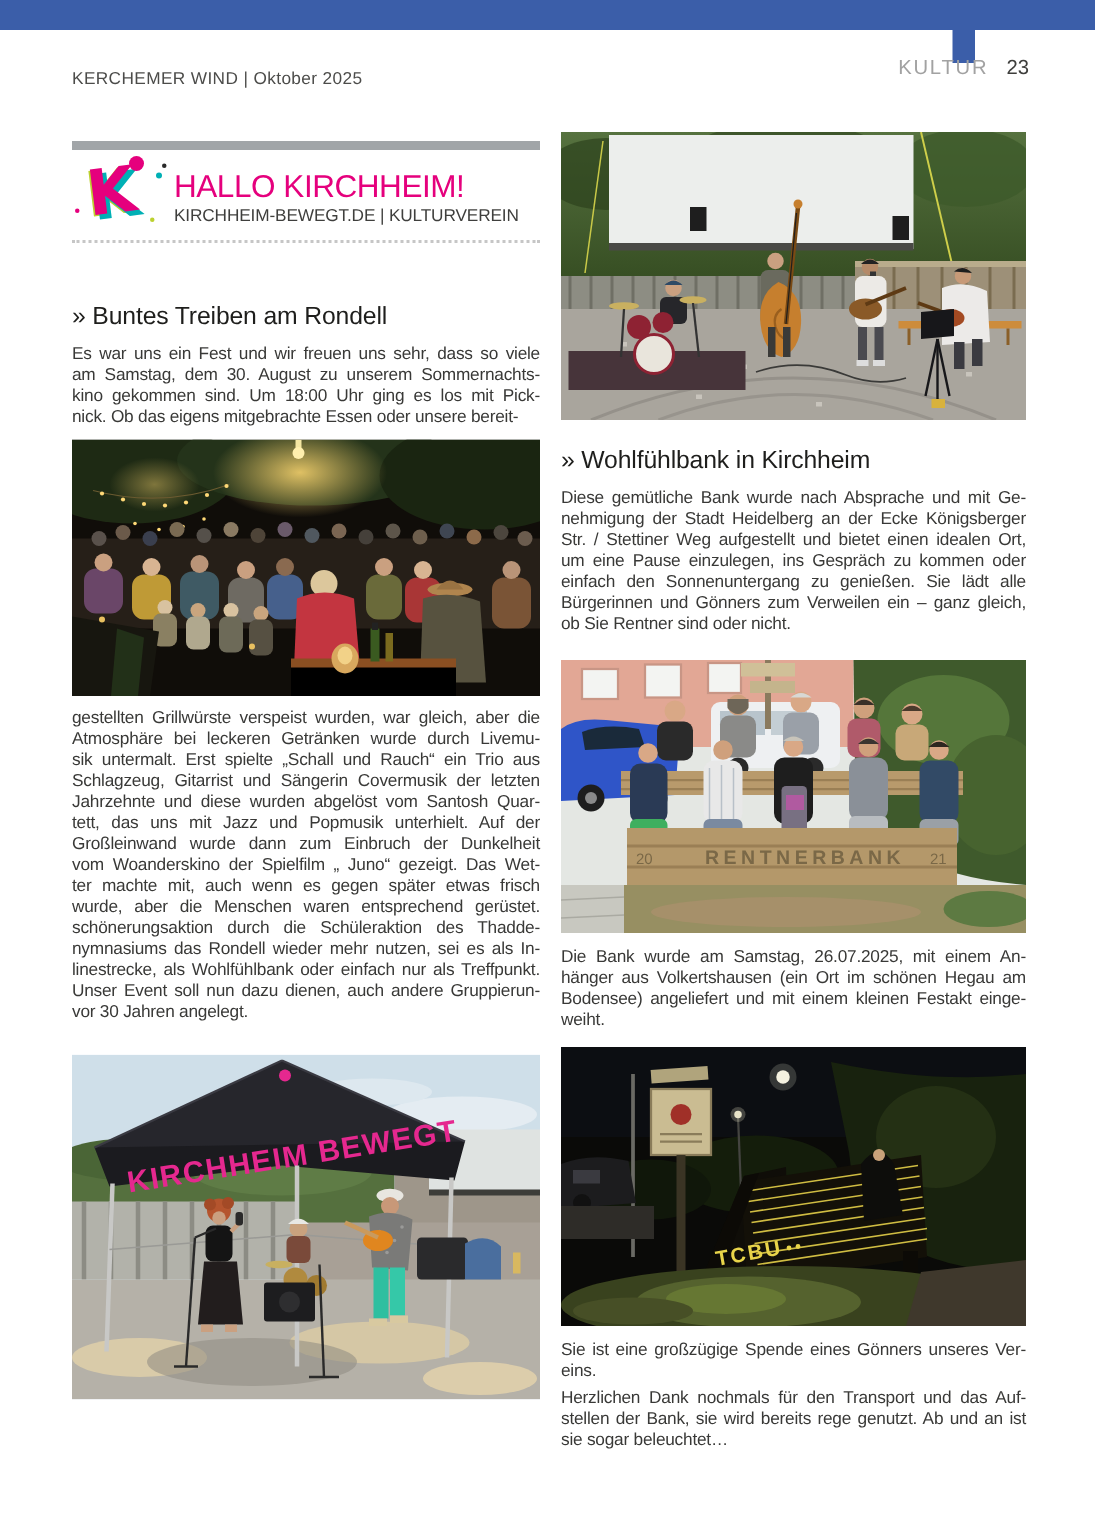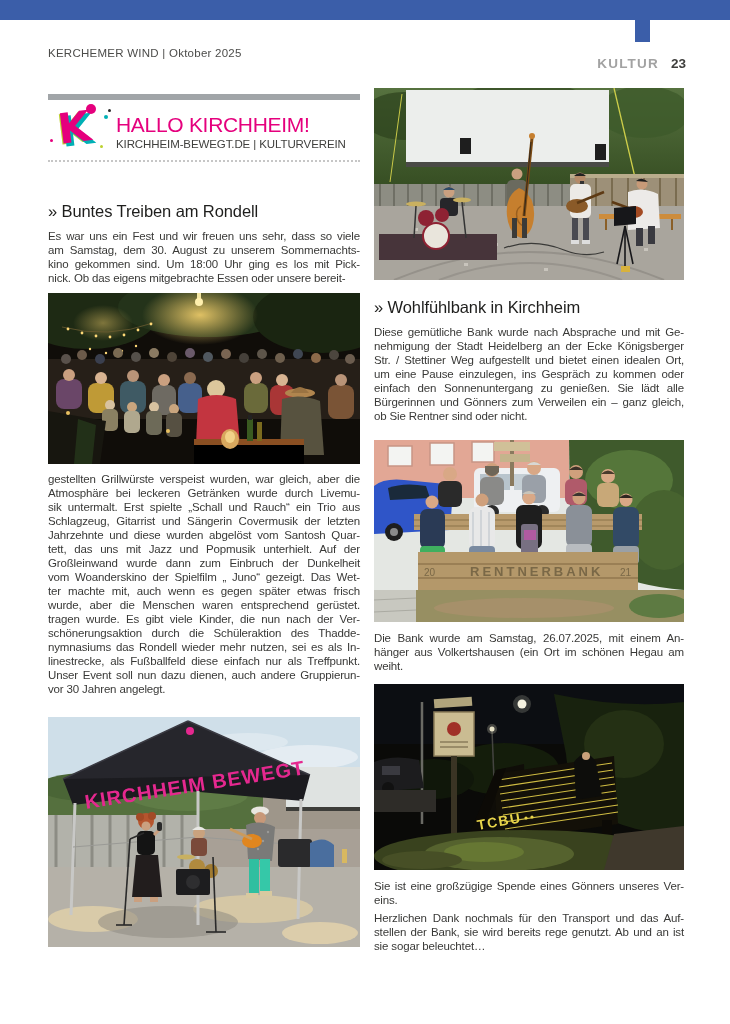--- a/index.html
+++ b/index.html
@@ -3,22 +3,22 @@
 <meta charset="utf-8">
 <style>
   *{margin:0;padding:0;box-sizing:border-box}
   html,body{background:#fff}
   .page{position:relative;width:730px;height:1024px;background:#fff;overflow:hidden;
         font-family:"Liberation Sans",sans-serif;color:#393937}
   
   .topbar{position:absolute;left:0;top:0;width:730px;height:20px;background:#3b5ea9}
   .toptab{position:absolute;left:635px;top:20px;width:15px;height:22px;background:#3b5ea9}
   .issue{position:absolute;left:48px;top:47px;font-size:11.5px;letter-spacing:.25px;color:#4c4c4a}
-  .sect{position:absolute;right:44px;top:56px;font-size:13.5px;letter-spacing:1.2px;
-        color:#a2a2a2;font-weight:bold}
+  .sect{position:absolute;right:44px;top:37px;font-size:13.5px;letter-spacing:1.2px;
+        color:#a2a2a2;font-weight:normal}
   .sect .pagenum{color:#3e3e3c;margin-left:12px;letter-spacing:0}
   
   .col{position:absolute}
   .col.left{left:48px;top:94px;width:312px}
   .col.right{left:374px;top:88px;width:310px}
   
   .logoblock{border-bottom:2px dotted #c6c6c6;padding-bottom:7px}
   .logobar{height:6px;background:#a1a5a8;margin-bottom:9px}
   .logorow{display:flex;align-items:center}
   .klogo{position:relative;width:62px;height:44px;flex:0 0 62px}
@@ -195,24 +195,23 @@
         <div class="jline">gestellten Grillwürste verspeist wurden, war gleich, aber die</div>
         <div class="jline">Atmosphäre bei leckeren Getränken wurde durch Livemu-</div>
         <div class="jline">sik untermalt. Erst spielte „Schall und Rauch“ ein Trio aus</div>
         <div class="jline">Schlagzeug, Gitarrist und Sängerin Covermusik der letzten</div>
         <div class="jline">Jahrzehnte und diese wurden abgelöst vom Santosh Quar-</div>
         <div class="jline">tett, das uns mit Jazz und Popmusik unterhielt. Auf der</div>
         <div class="jline">Großleinwand wurde dann zum Einbruch der Dunkelheit</div>
         <div class="jline">vom Woanderskino der Spielfilm „ Juno“ gezeigt. Das Wet-</div>
         <div class="jline">ter machte mit, auch wenn es gegen später etwas frisch</div>
         <div class="jline">wurde, aber die Menschen waren entsprechend gerüstet.</div>
-        <div class="jline">tragen wurde. Es gibt viele Kinder, die nun nach der Ver-</div>
         <div class="jline">schönerungsaktion durch die Schüleraktion des Thadde-</div>
         <div class="jline">nymnasiums das Rondell wieder mehr nutzen, sei es als In-</div>
-        <div class="jline">linestrecke, als Fußballfeld diese einfach nur als Treffpunkt.</div>
+        <div class="jline">linestrecke, als Wohlfühlbank oder einfach nur als Treffpunkt.</div>
         <div class="jline">Unser Event soll nun dazu dienen, auch andere Gruppierun-</div>
         <div class="jline last">vor 30 Jahren angelegt.</div>
       </div>
 
     <figure class="photo f-tent">
       <svg width="312" height="230" viewBox="0 0 312 230" preserveAspectRatio="none">
         <rect width="312" height="230" fill="#cfdfe9"></rect>
         <ellipse cx="260" cy="40" rx="50" ry="12" fill="#e4ecf2"></ellipse>
         <ellipse cx="200" cy="25" rx="40" ry="9" fill="#dde8ef"></ellipse>
         <rect x="0" y="62" width="215" height="52" fill="#55703e"></rect>
@@ -534,20 +533,21 @@
         <rect x="0" y="150" width="42" height="32" fill="#c8c8c0"></rect>
         <line x1="0" y1="160" x2="42" y2="158" stroke="#aaaaa2" stroke-width="1"></line>
         <line x1="0" y1="172" x2="42" y2="170" stroke="#aaaaa2" stroke-width="1"></line>
         <ellipse cx="285" cy="166" rx="30" ry="12" fill="#5d7a42"></ellipse>
       </svg>
     </figure>
 
     <div class="para">
         <div class="jline">Die Bank wurde am Samstag, 26.07.2025, mit einem An-</div>
         <div class="jline">hänger aus Volkertshausen (ein Ort im schönen Hegau am</div>
+        <div class="jline">Bodensee) angeliefert und mit einem kleinen Festakt einge-</div>
         <div class="jline last">weiht.</div>
       </div>
 
     <figure class="photo f-benchnight">
       <svg width="310" height="186" viewBox="0 0 310 186" preserveAspectRatio="none">
         <rect width="310" height="186" fill="#0a0a08"></rect>
         <rect width="310" height="60" fill="#0c0e12"></rect>
         <circle cx="148" cy="20" r="9" fill="#f5f2e0" opacity="0.18"></circle>
         <circle cx="148" cy="20" r="4.5" fill="#f5f2e0"></circle>
         <path d="M180,10 Q250,25 310,18 L310,150 Q255,150 222,128 Q195,108 192,70 Z" fill="#18220e"></path>

